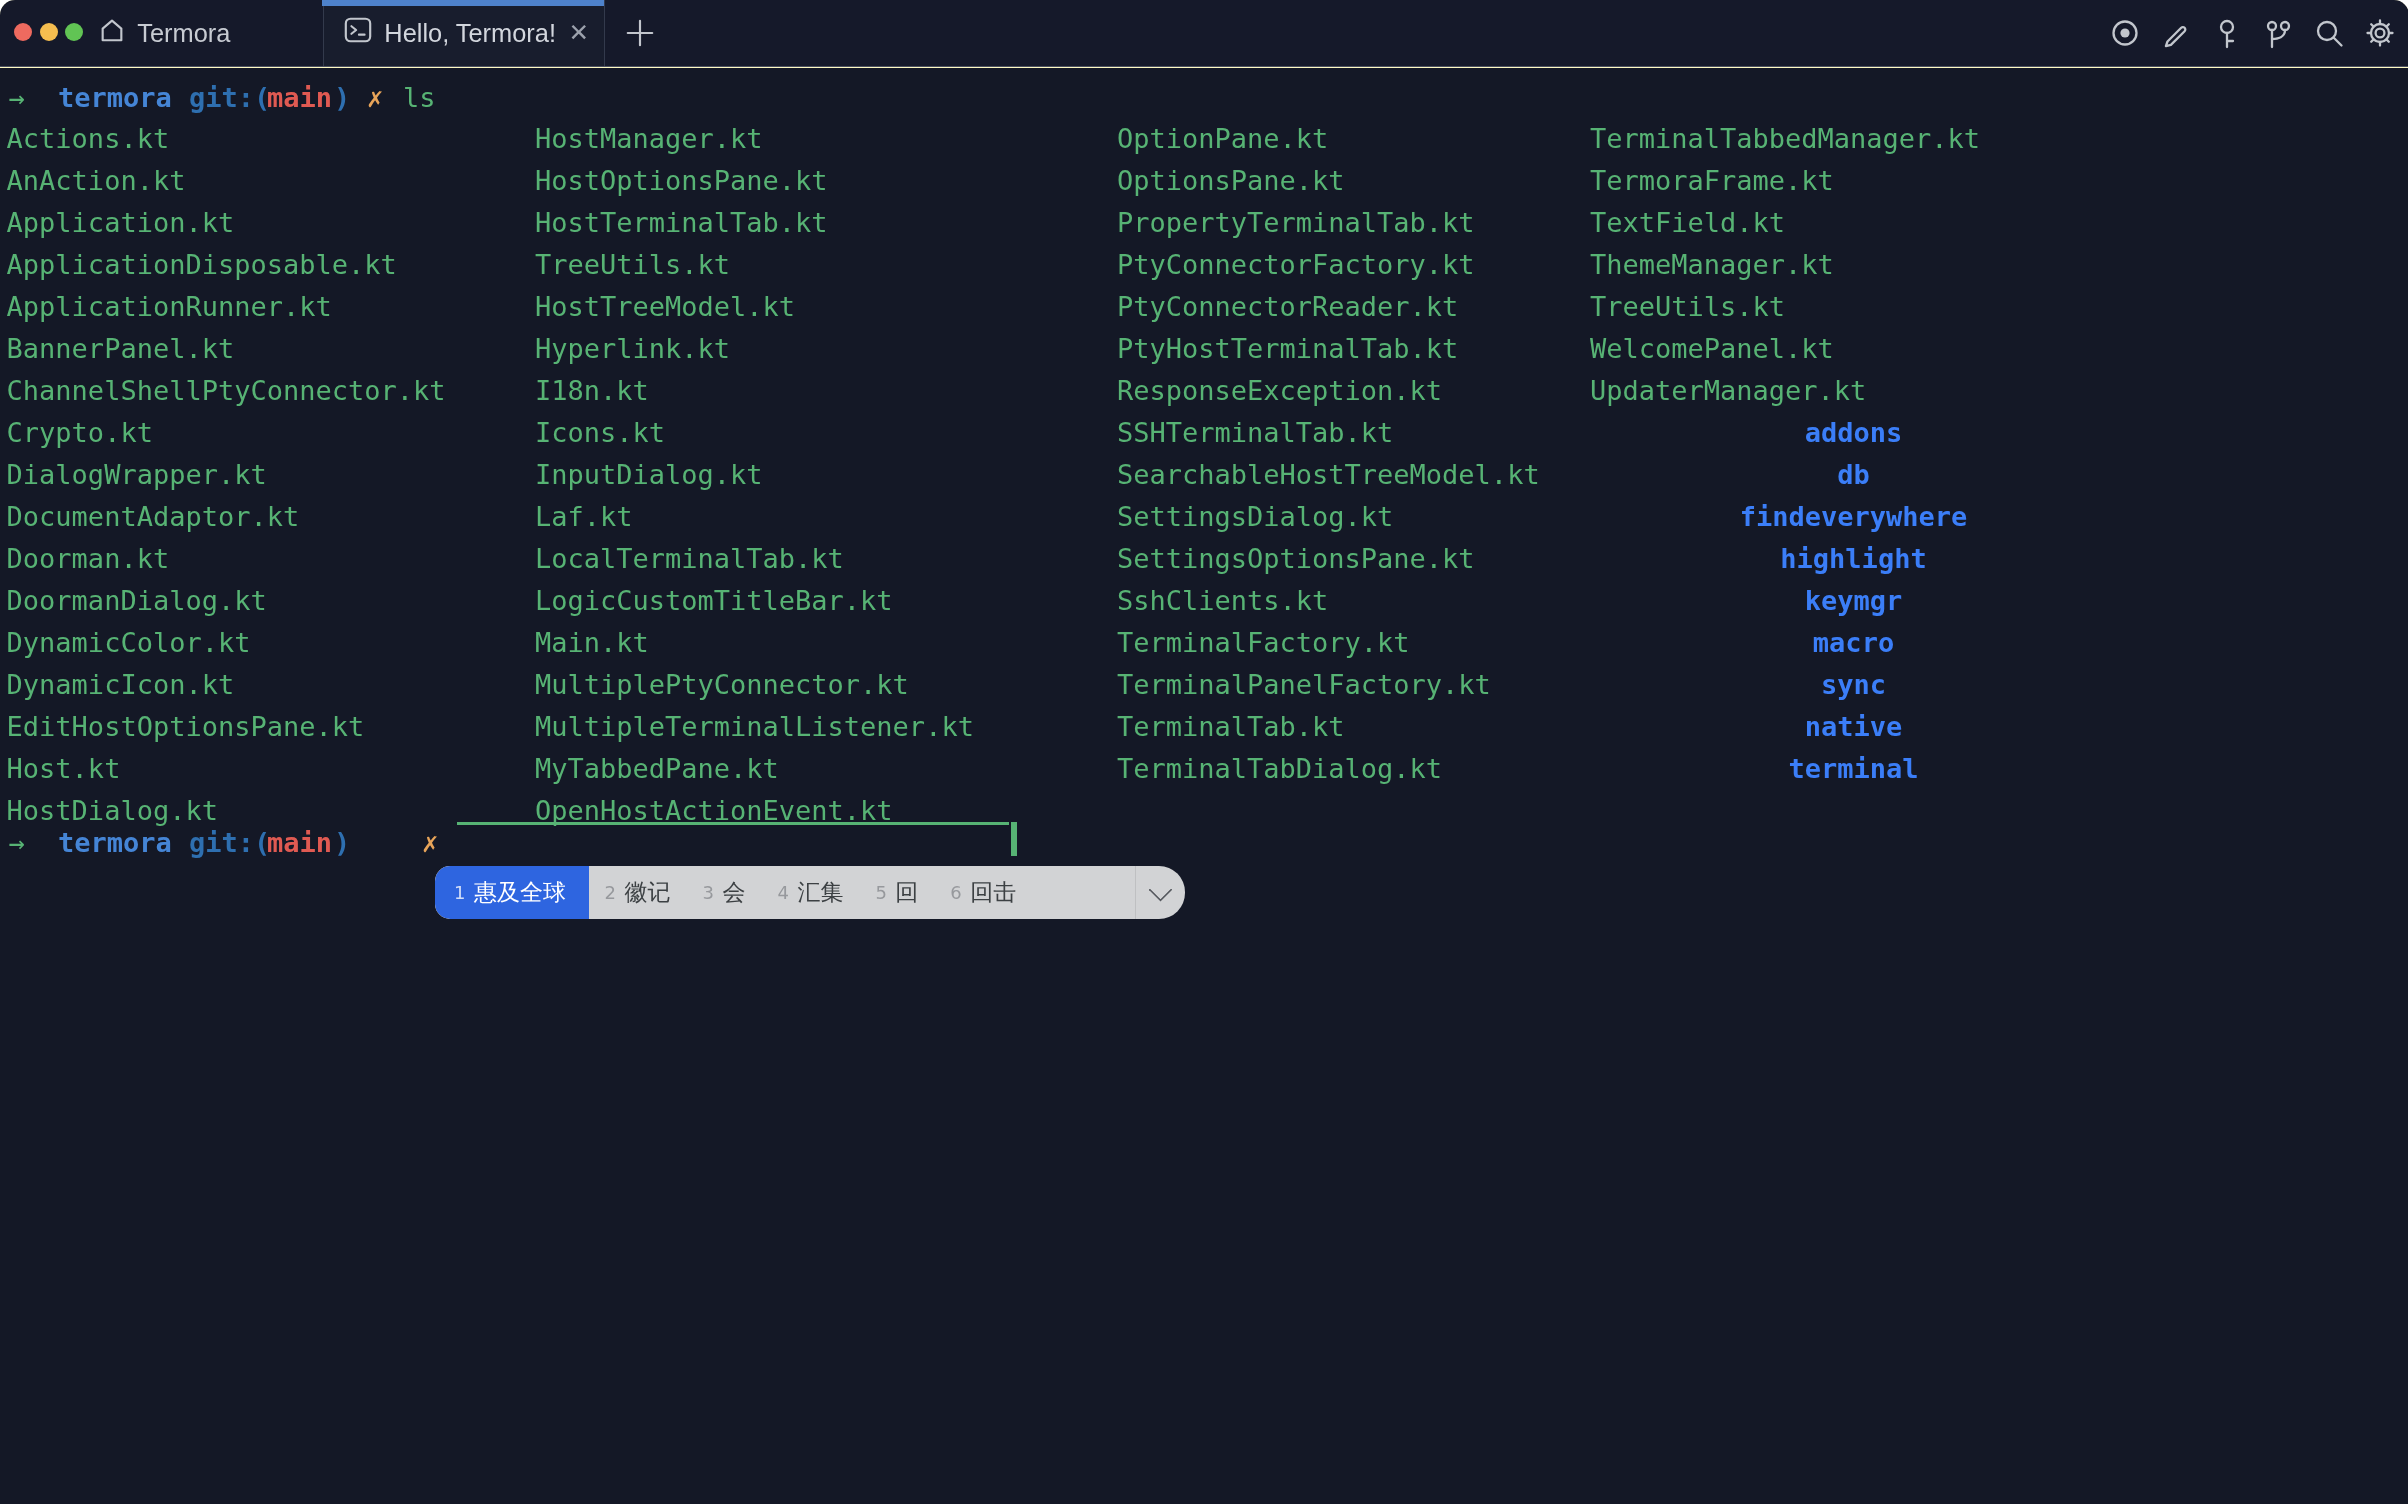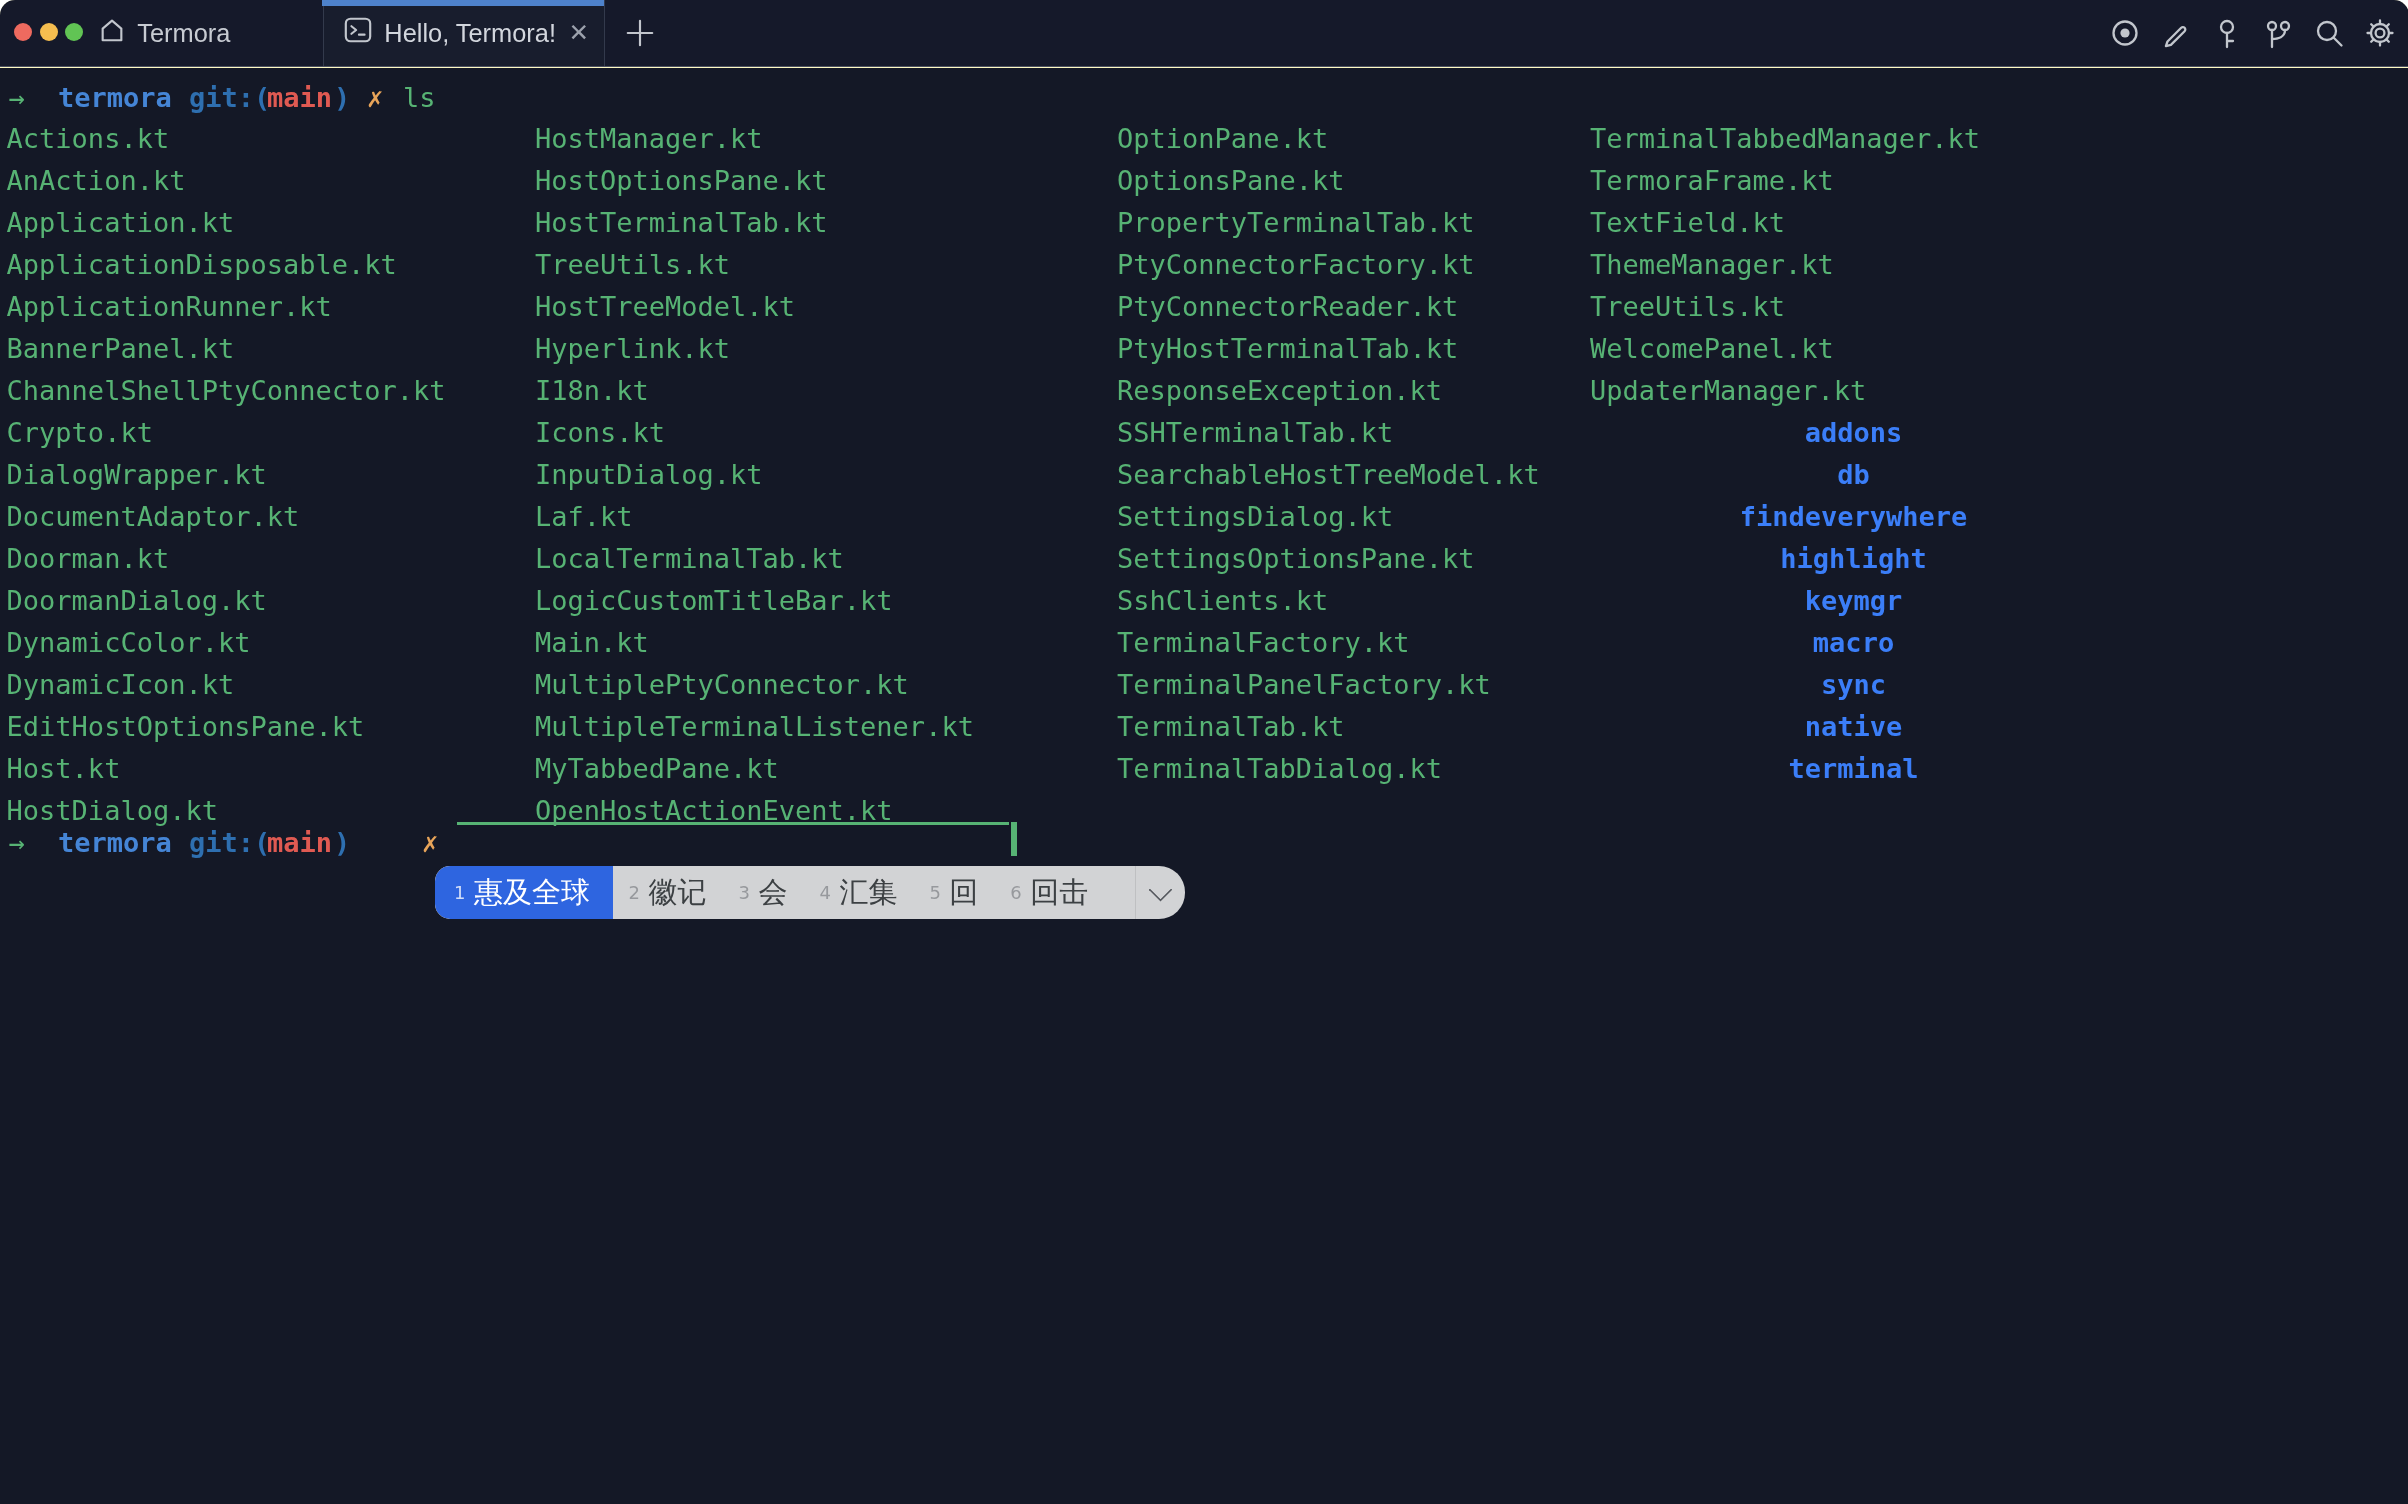--- a/index.html
+++ b/index.html
@@ -45,21 +45,21 @@
   #composition .under{position:absolute;left:1.9px;right:0;bottom:2.8px;height:2.8px;background:#57b374;}
   .comp-cjk{position:static !important;font-family:"DejaVu Sans","Liberation Sans",sans-serif;font-size:29px;letter-spacing:3.8px;color:#57b374;}
   .comp-pinyin{position:static !important;color:#57b374;}
   #caret{display:inline-block;width:6.6px;height:34px;background:#57b374;vertical-align:-6.6px;margin-left:1.9px;}
   
   #ime-bar{position:absolute;left:435px;top:798px;width:750px;height:53px;background:#d2d3d5;
            border-radius:15px 26px 26px 15px;display:flex;align-items:stretch;overflow:hidden;
            font-family:"DejaVu Sans","Liberation Sans",sans-serif;}
   .ime-cand{display:flex;align-items:center;gap:8.5px;padding:0 16px;}
   .ime-cand .n{font-size:18px;color:#97999d;}
-  .ime-cand .t{font-size:29px;color:#3c4043;}
+  .ime-cand .t{font-size:23px;color:#3c4043;}
   .ime-cand.selected{background:#2e65e0;border-radius:15px 0 0 15px;padding:0 22.6px 0 19px;}
   .ime-cand.selected .n{color:rgba(255,255,255,0.78);}
   .ime-cand.selected .t{color:#ffffff;}
   #ime-spacer{flex:1;}
   #ime-sep{width:0.9px;background:#bfc0c2;margin:0;}
   #ime-more{width:49px;display:flex;align-items:center;justify-content:center;}
   #chevron{width:15px;height:15px;border-left:2.8px solid #55585e;border-bottom:2.8px solid #55585e;
            transform:rotate(-45deg) translate(1.9px,-1.9px);border-radius:0.9px;}
 </style>
 </head>

